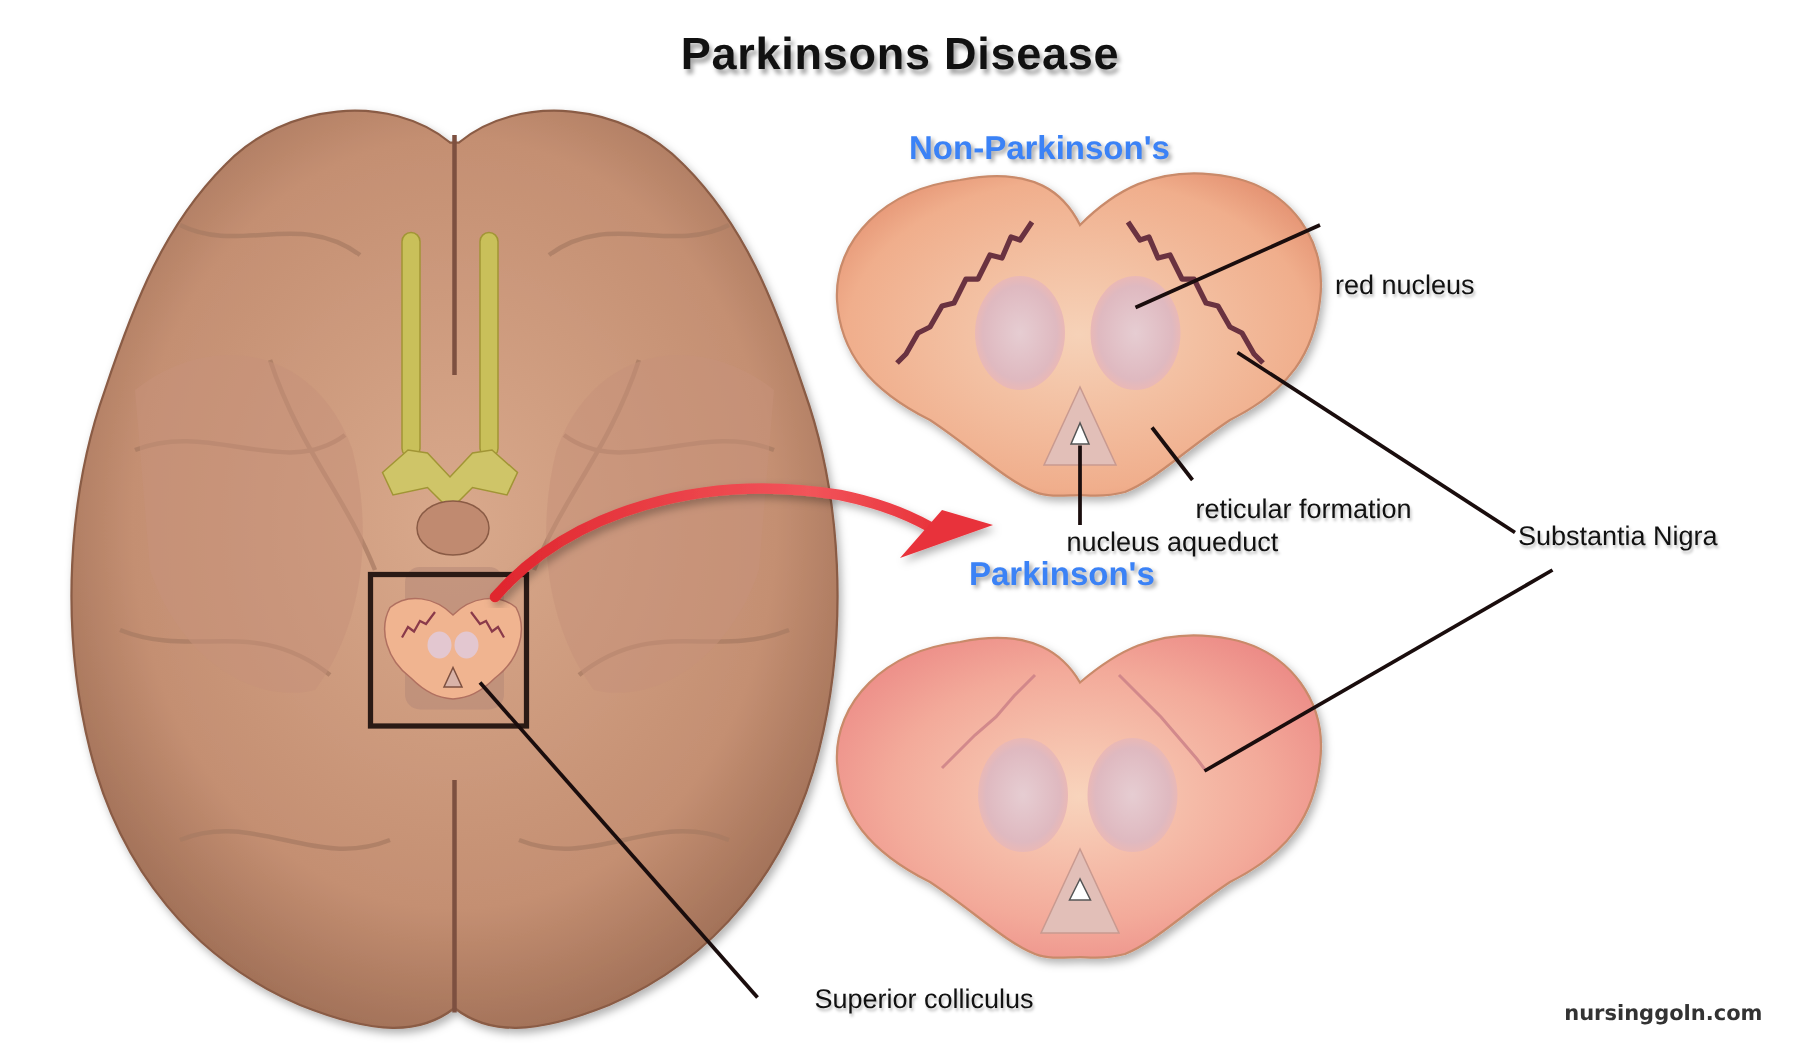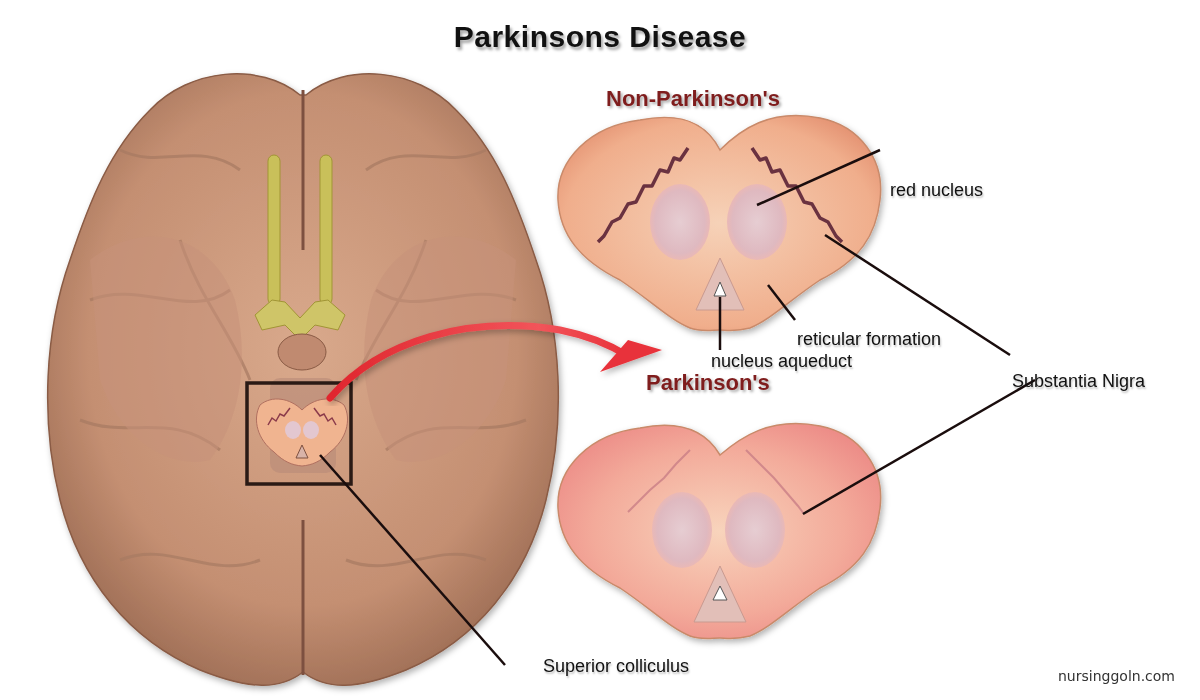--- a/index.html
+++ b/index.html
@@ -1,25 +1,25 @@
 <!DOCTYPE html>
 <html><head>
 <meta charset="utf-8">
 <style>
   html, body { margin: 0; padding: 0; background: #ffffff; }
   body { width: 1200px; height: 700px; position: relative; overflow: hidden;
          font-family: "Liberation Sans", "DejaVu Sans", sans-serif; }
   .title { position: absolute; left: 0; width: 1200px; top: 20px; text-align: center;
            font-size: 30px; font-weight: bold; color: #111; letter-spacing: 0.5px;
            text-shadow: 2px 3px 3px rgba(0,0,0,0.35); }
-  .section-title { position: absolute; font-size: 22px; font-weight: bold; color: #7f1d1d;
+  .section-title { position: absolute; font-size: 22px; font-weight: bold; color: #3b82f6;
            text-shadow: 2px 2px 3px rgba(0,0,0,0.35); }
   .label { position: absolute; font-size: 18px; color: #111; white-space: nowrap;
            text-shadow: 1px 2px 2px rgba(0,0,0,0.25); }
-  .watermark { position: absolute; right: 25px; top: 668px; font-size: 14px; font-weight: normal;
+  .watermark { position: absolute; right: 25px; top: 668px; font-size: 14px; font-weight: bold;
            color: #333; font-family: "DejaVu Sans", sans-serif; }
   svg.art { position: absolute; left: 0; top: 0; }
 </style>
 </head>
 <body>
 
 <svg class="art" width="1200" height="700" viewBox="0 0 1200 700">
   <defs>
     <radialGradient id="brainGrad" cx="50%" cy="45%" r="60%">
       <stop offset="0%" stop-color="#d9a98c"></stop>
@@ -135,16 +135,16 @@
 </svg>
 
 <div class="title">Parkinsons Disease</div>
 
 <div class="section-title" style="left:606px; top:86px;">Non-Parkinson's</div>
 <div class="section-title" style="left:646px; top:370px;">Parkinson's</div>
 
 <div class="label" style="left:890px; top:136px;margin-top:44px;">red nucleus</div>
 <div class="label" style="left:797px; top:329px;">reticular formation</div>
 <div class="label" style="left:711px; top:351px;">nucleus aqueduct</div>
-<div class="label" style="left:1012px; top:371px;text-align:center;">Substantia Nigra</div>
+<div class="label" style="left:1012px; top:347px;text-align:center;">Substantia Nigra</div>
 <div class="label" style="left:543px; top:656px;">Superior colliculus</div>
 
 <div class="watermark">nursinggoln.com</div>
 
 </body></html>

